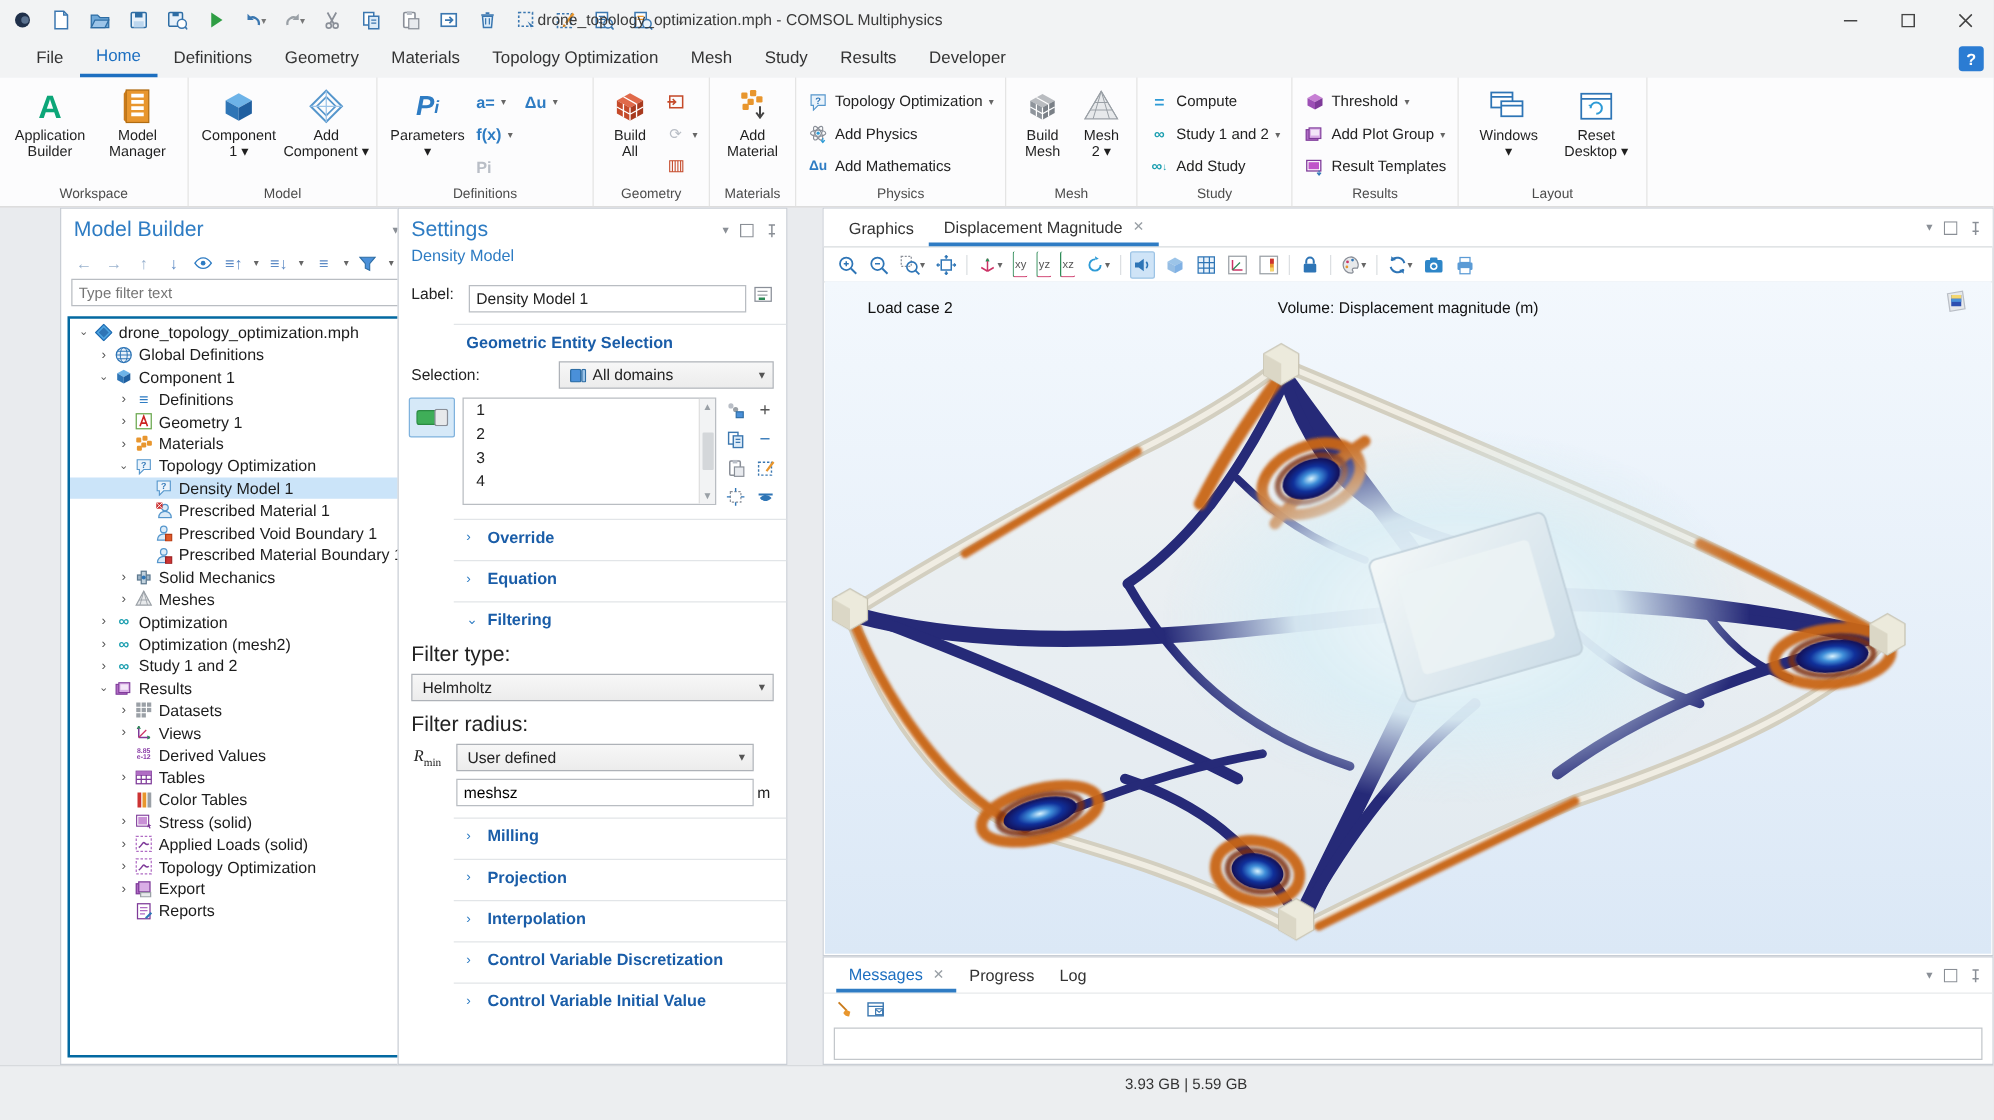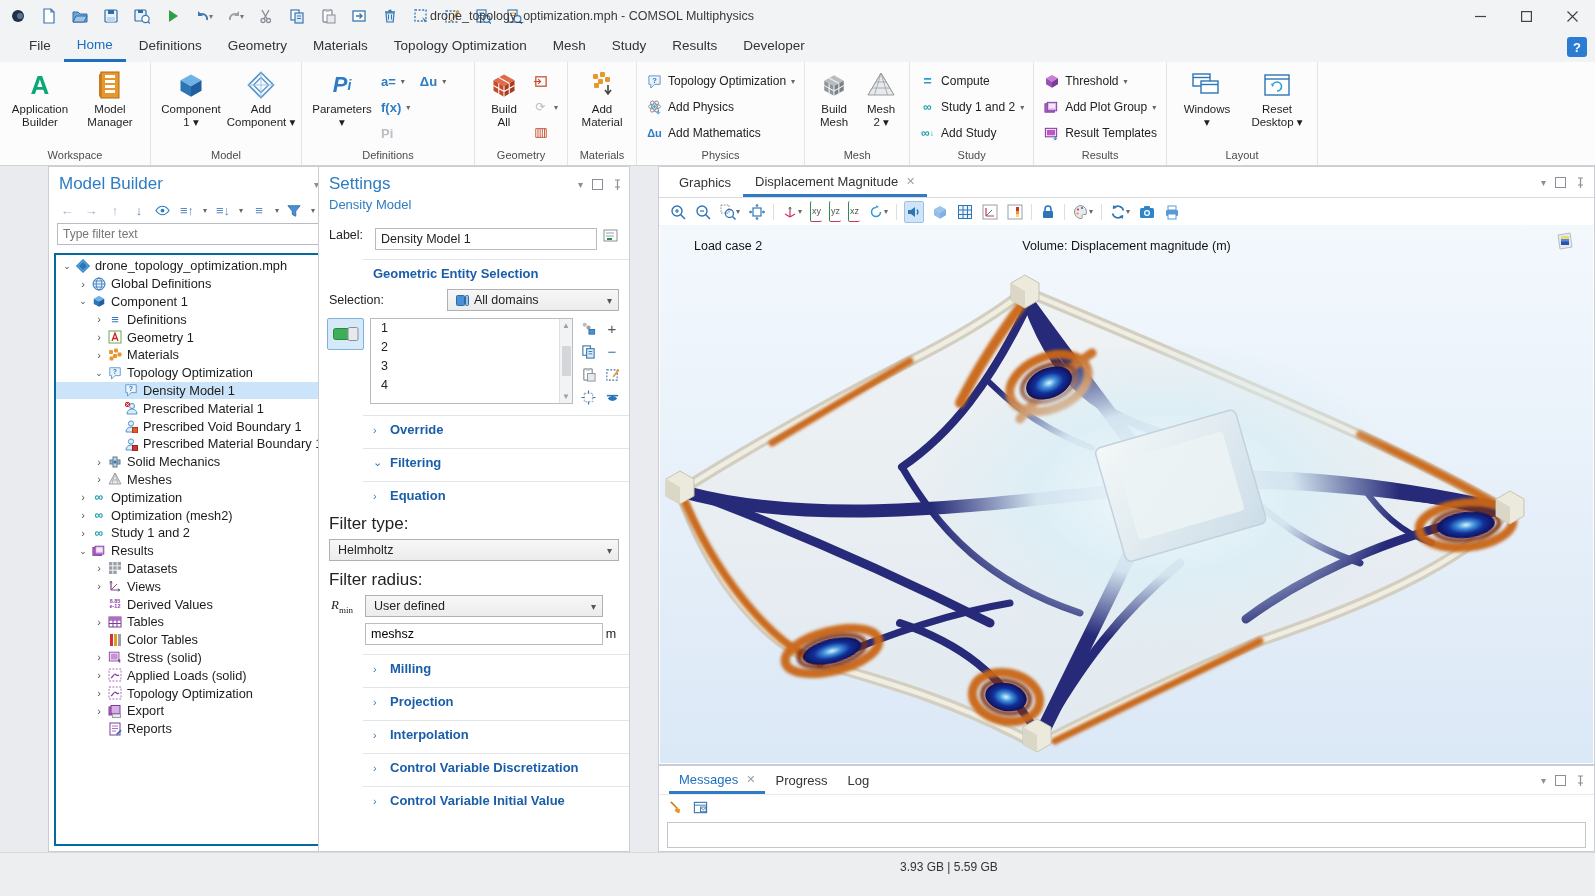--- a/index.html
+++ b/index.html
@@ -1011,26 +1011,26 @@
           </svg>
         </span>
     </div>
   </div>
 
   <div class="secthead">
       <span class="chev exp-closed"></span>
       <span class="stitle">Override</span>
     </div>
   <div class="secthead">
+      <span class="chev exp-closed"></span>
+      <span class="stitle">Equation</span>
+    </div>
+  <div class="secthead">
       <span class="chev exp-open"></span>
       <span class="stitle">Filtering</span>
-    </div>
-  <div class="secthead">
-      <span class="chev exp-closed"></span>
-      <span class="stitle">Equation</span>
     </div>
 
   <div class="caption">Filter type:</div>
   <div class="crow">
       <div class="combo">
         <span>Helmholtz</span>
       </div>
     </div>
   <div class="caption">Filter radius:</div>
   <div class="crow">

